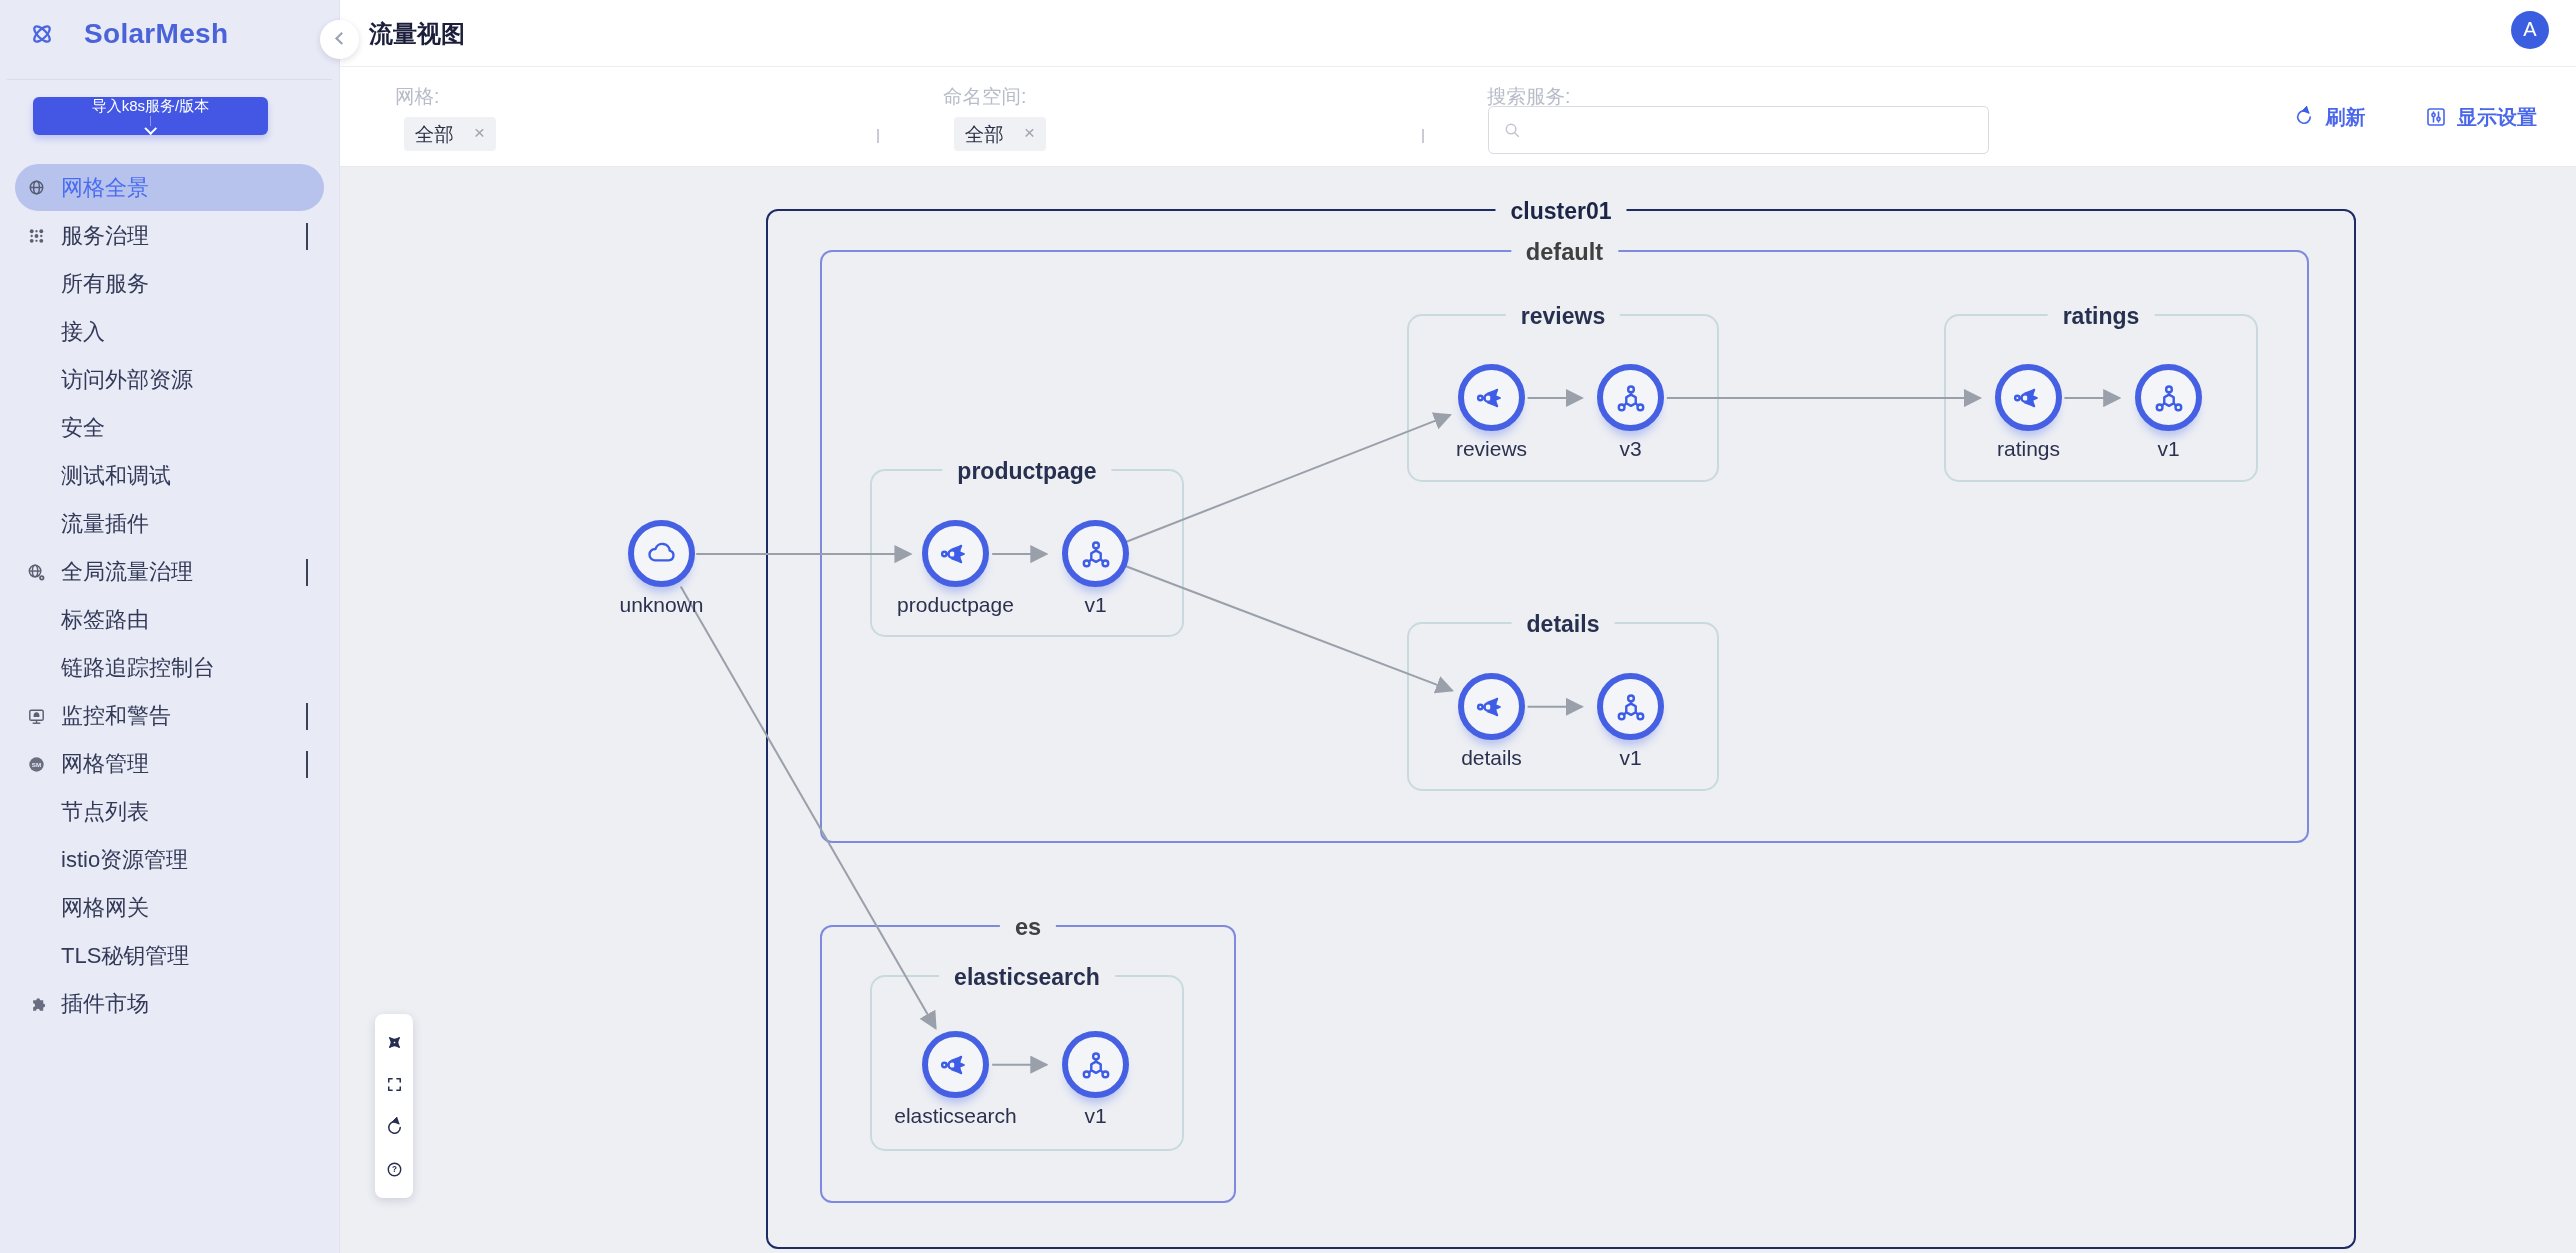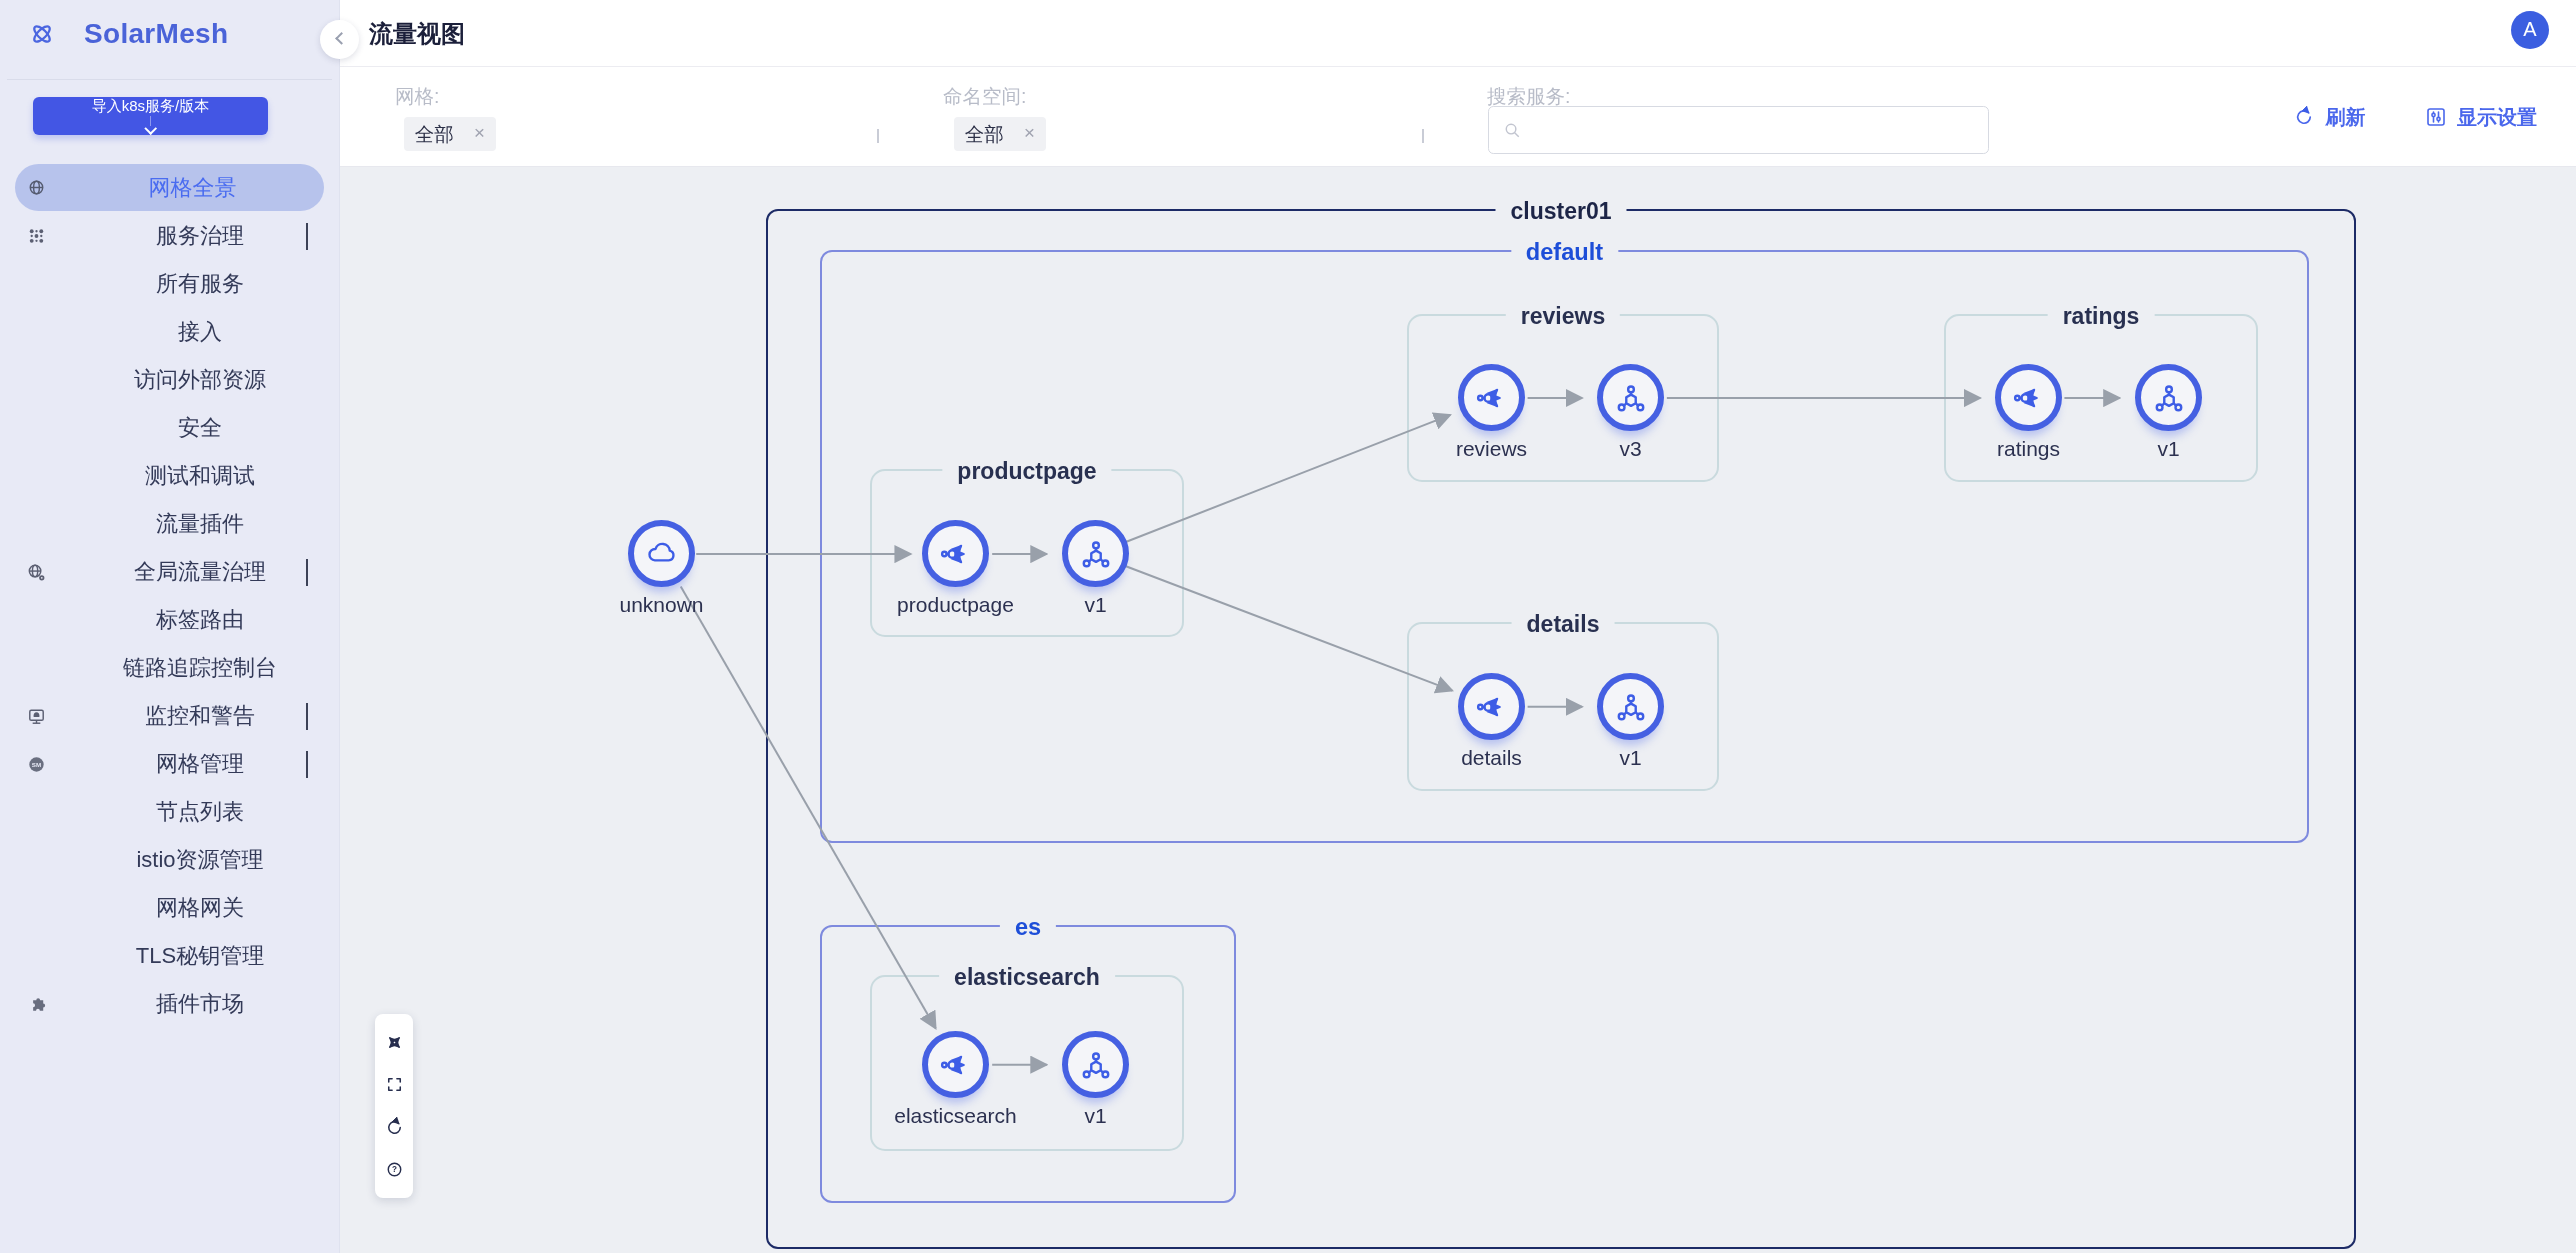--- a/index.html
+++ b/index.html
@@ -24,21 +24,21 @@
     background:#4356e4; border-radius:6px; display:flex; align-items:center;
     color:#fff; font-size:15px; cursor:pointer; box-shadow:0 4px 6.7px rgba(67,86,228,.25);flex-direction:column;
   }
   .import-btn .ib-main { flex:1; text-align:center; padding:0 6.7px; white-space:nowrap; }
   .import-btn .ib-sep { width:0.7px; height:24px; background:rgba(255,255,255,.4); }
   .import-btn .ib-caret { width:40px; display:flex; justify-content:center; align-items:center; }
   .caret-down { width:9.4px; height:9.4px; border-right:2px solid currentColor; border-bottom:2px solid currentColor; transform:rotate(45deg) translate(-1.3px,-1.3px); }
   .caret-up   { width:9.4px; height:9.4px; border-right:2px solid currentColor; border-bottom:2px solid currentColor; transform:rotate(225deg); }
 
   .side-menu { position:absolute; left:0; top:164px; right:0; }
-  .mi { height:48px; display:flex; align-items:center; position:relative; font-size:22px; color:#333a58; cursor:pointer;justify-content:center; }
+  .mi { height:48px; display:flex; align-items:center; position:relative; font-size:22px; color:#333a58; cursor:pointer; }
   .mi .txt { margin-left:61px; white-space:nowrap; }
   .mi .ico { position:absolute; left:25px; width:23px; height:23px; }
   .mi .chev { position:absolute; right:31px; color:#3c4257; }
   .mi.pill { height:47px; margin:0 15px 1.3px 15px; background:#b7c3ec; border-radius:672px; color:#4a6cf0; }
   .mi.pill .ico { left:10px; }
   .mi.pill .txt { margin-left:46px; }
 
   
   .topbar { position:absolute; left:340px; top:0; width:2236px; height:67px; background:#fff; border-bottom:0.7px solid #ececf1; z-index:5; }
   .page-title { position:absolute; left:29px; top:0; line-height:67px; font-size:24px; font-weight:600; color:#1b1f3a; }
@@ -71,21 +71,21 @@
   
   .canvas { position:absolute; left:340px; top:168px; width:2236px; height:1085px; background:#edeff3; overflow:hidden; }
   .gbox { position:absolute; border-radius:12px; }
   .gbox .gbox-label {
     position:absolute; top:0; left:50%; transform:translate(-50%,-50%);
     background:#edeff3; padding:0 15px; white-space:nowrap; font-weight:600;
   }
   .box-cluster { border:2.7px solid #1d2b66; }
   .box-cluster > .gbox-label { font-size:23px; color:#1d2547; }
   .box-ns { border:2.7px solid #7e8ade; }
-  .box-ns > .gbox-label { font-size:23.6px; color:#1d4ed8; }
+  .box-ns > .gbox-label { font-size:23.6px; color:#404040; }
   .box-group { border:2px solid #c9dade; border-radius:15px; }
   .box-group > .gbox-label { font-size:23px; color:#283050; }
 
   .edges { position:absolute; left:0; top:0; width:2236px; height:1085px; pointer-events:none; }
   .edges line { stroke:#99a0aa; stroke-width:3; }
 
   .node { position:absolute; width:67px; height:67px; margin:-34px 0 0 -34px; cursor:pointer; }
   .node .ring {
     width:67px; height:67px; border-radius:50%; background:#f4f5f9;
     border:6.7px solid #4560e2; display:flex; align-items:center; justify-content:center;

